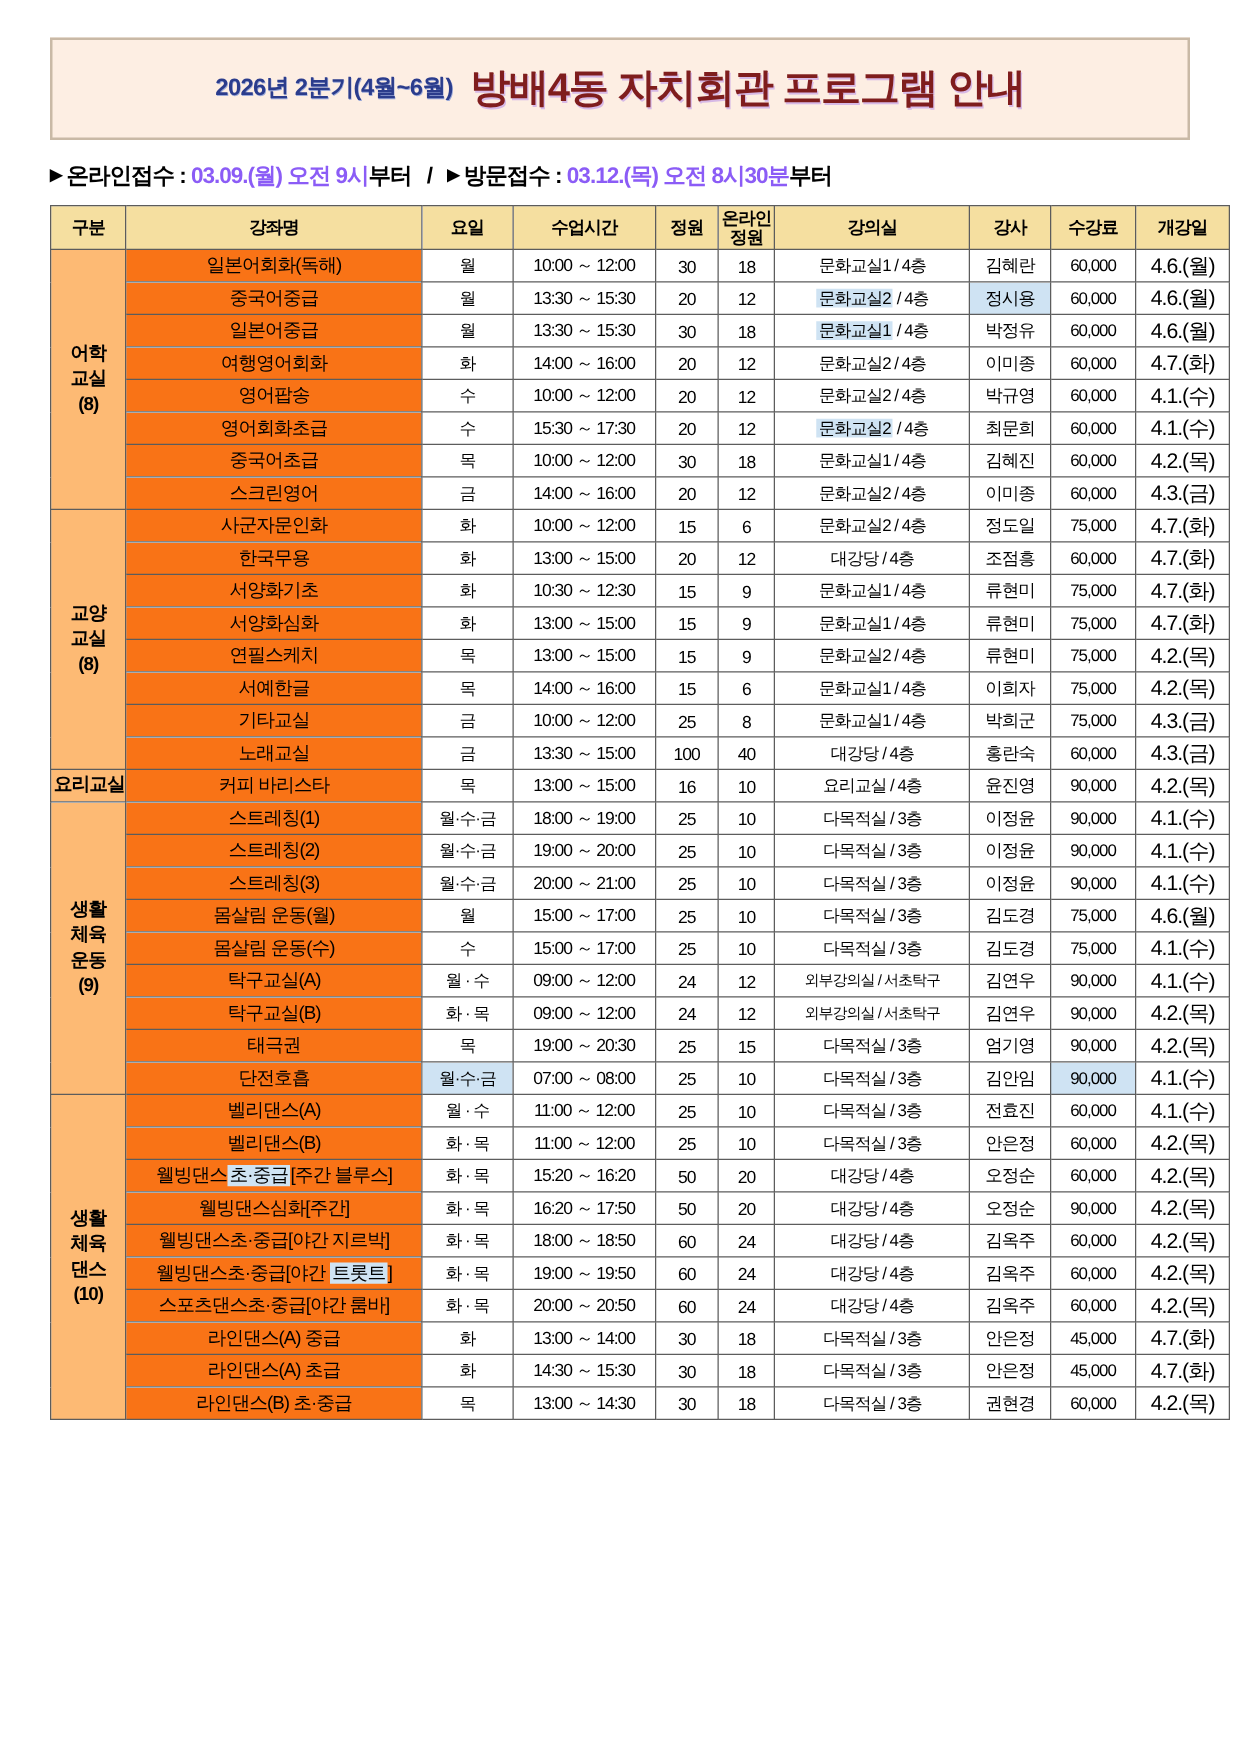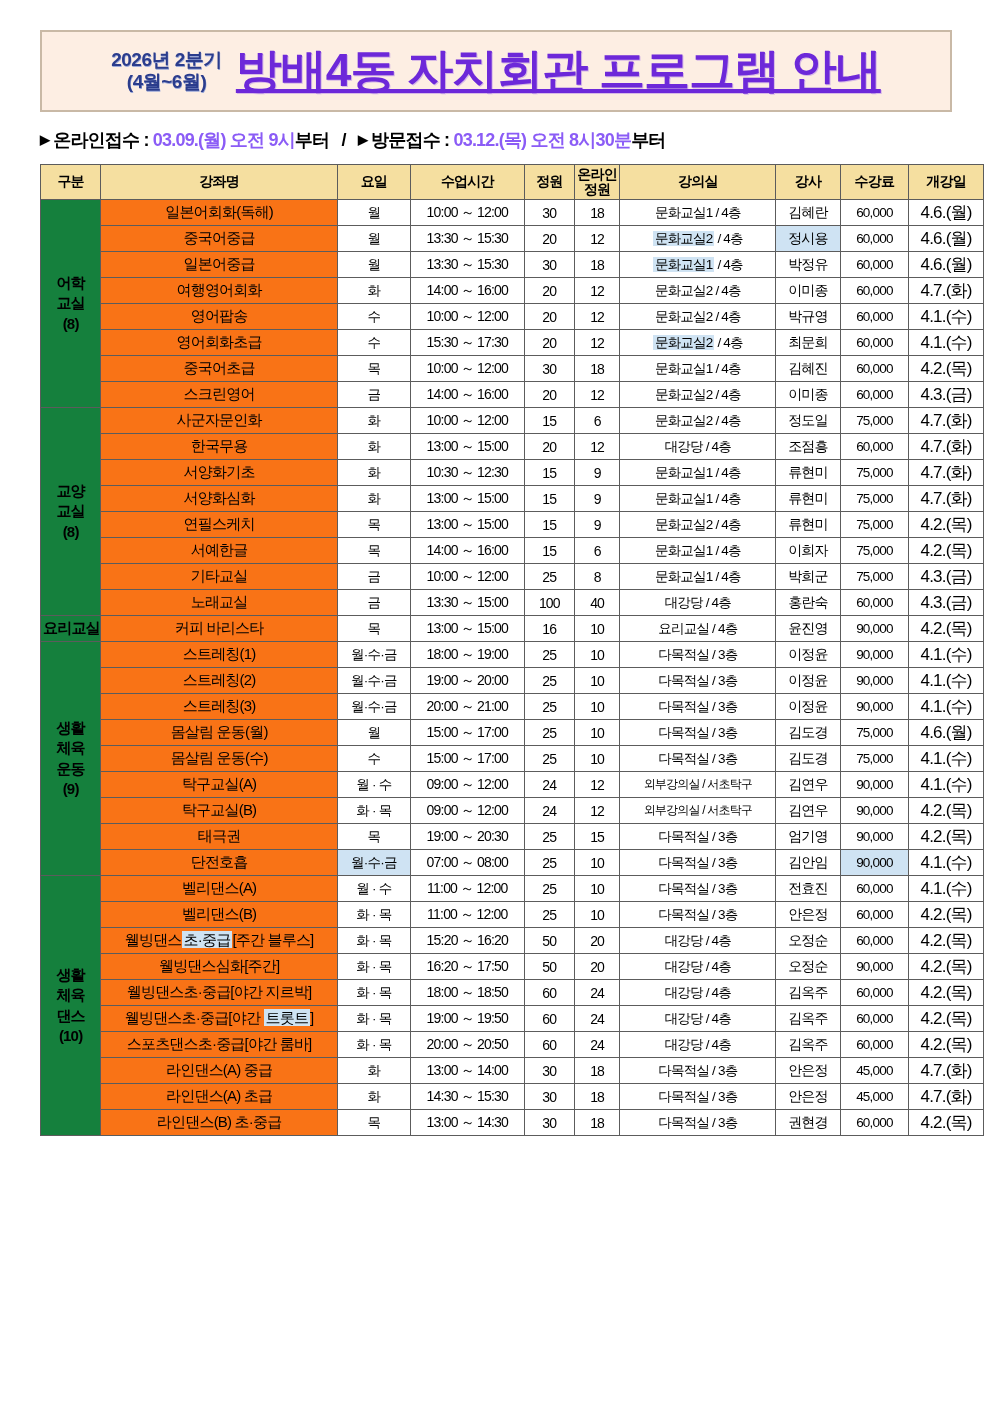--- a/index.html
+++ b/index.html
@@ -28,36 +28,35 @@
     background: #fdeee3;
     border: 2px solid #c9b9a6;
     height: 78px;
     display: flex;
     align-items: center;
     justify-content: center;
     gap: 14px;
   }
   .title-period {
     display: flex;
-    flex-direction: column;
+    flex-direction: row;
     align-items: center;
     line-height: 1.15;
     font-size: 19px;
     font-weight: bold;
     color: #2b3c8c;
     letter-spacing: -0.5px;
     text-shadow: 0.5px 0.5px 0 #9aa8d8;
   }
   .title-main {
-    font-size: 46px;
+    font-size: 32px;
     font-weight: bold;
-    color: #6d28d9;
+    color: #7f1d1d;
     letter-spacing: -1px;
     text-shadow: 1px 1px 0 #d7b9e6;
-    text-decoration: underline;
   }
 
   
   .reception {
     margin: 16px 40px 0 40px;
   }
   .reception-head {
     font-size: 19px;
     font-weight: bold;
     letter-spacing: -0.5px;
@@ -100,21 +99,21 @@
     font-weight: bold;
     font-size: 14px;
     height: 34px;
   }
   th.hdr-online {
     background: #fbc8c8;
     font-size: 11.5px;
     line-height: 1.1;
   }
   td.cat {
-    background: #15803d;
+    background: #fdba74;
     font-weight: bold;
     font-size: 15px;
     line-height: 1.35;
     letter-spacing: -1px;
   }
   td.name {
     background: #f97316;
     text-align: left;
     padding-left: 10px;
     font-size: 15px;

